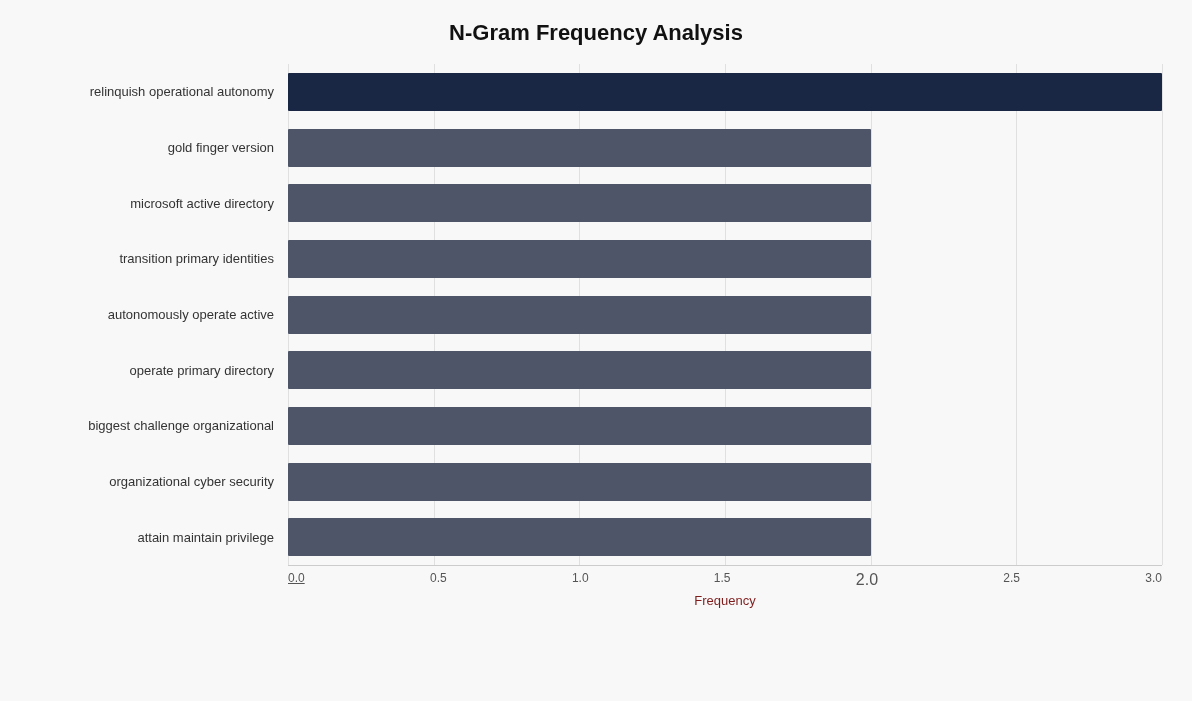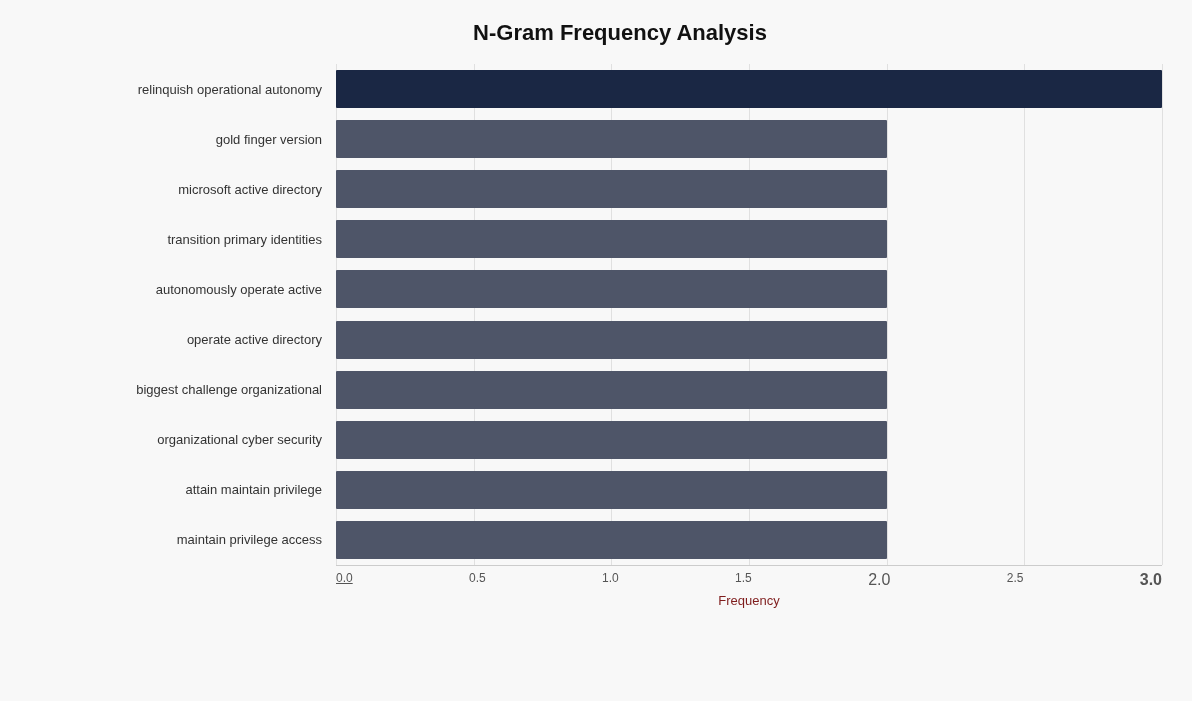--- a/index.html
+++ b/index.html
@@ -12,21 +12,20 @@
       display: flex;
       align-items: center;
       justify-content: center;
     }
     .chart-container {
       width: 1192px;
       height: 701px;
       background: #f8f8f8;
       padding: 20px 30px 60px 30px;
       position: relative;
-      margin-left: 48px;
     }
     .chart-title {
       text-align: center;
       font-size: 22px;
       font-weight: 700;
       color: #111;
       margin-bottom: 18px;
     }
     .chart-area {
       display: flex;
@@ -156,58 +155,52 @@
             <div class="bar-fill normal" style="width: 66.6667%;"></div>
           </div>
         </div>
         <div class="bar-row">
           <div class="bar-label">autonomously operate active</div>
           <div class="bar-track">
             <div class="bar-fill normal" style="width: 66.6667%;"></div>
           </div>
         </div>
         <div class="bar-row">
-          <div class="bar-label">operate active directory</div>
+          <div class="bar-label">operate primary directory</div>
           <div class="bar-track">
             <div class="bar-fill normal" style="width: 66.6667%;"></div>
           </div>
         </div>
         <div class="bar-row">
           <div class="bar-label">biggest challenge organizational</div>
           <div class="bar-track">
             <div class="bar-fill normal" style="width: 66.6667%;"></div>
           </div>
         </div>
         <div class="bar-row">
           <div class="bar-label">organizational cyber security</div>
           <div class="bar-track">
             <div class="bar-fill normal" style="width: 66.6667%;"></div>
           </div>
         </div>
         <div class="bar-row">
           <div class="bar-label">attain maintain privilege</div>
-          <div class="bar-track">
-            <div class="bar-fill normal" style="width: 66.6667%;"></div>
-          </div>
-        </div>
-        <div class="bar-row">
-          <div class="bar-label">maintain privilege access</div>
           <div class="bar-track">
             <div class="bar-fill normal" style="width: 66.6667%;"></div>
           </div>
         </div>
       </div>
 
     <div class="x-axis">
       <div class="x-axis-line"></div>
       <div class="x-ticks" id="x-ticks-container" style="display: flex; justify-content: space-between; padding-top: 6px;">
           <div style="font-size: 12px; color: rgb(85, 85, 85); text-decoration: underline;">0.0</div>
           <div style="font-size: 12px; color: rgb(85, 85, 85);">0.5</div>
           <div style="font-size: 12px; color: rgb(85, 85, 85); text-align: right;">1.0</div>
           <div style="font-size: 12px; color: rgb(85, 85, 85);">1.5</div>
           <div style="font-size: 16px; color: rgb(85, 85, 85);">2.0</div>
           <div style="font-size: 12px; color: rgb(85, 85, 85);">2.5</div>
-          <div style="font-size: 16px; color: rgb(85, 85, 85); font-weight: bold;">3.0</div>
+          <div style="font-size: 12px; color: rgb(85, 85, 85);">3.0</div>
         </div>
       <div class="x-axis-label">Frequency</div>
     </div>
   </div>
 </div>
 
 </body></html>

